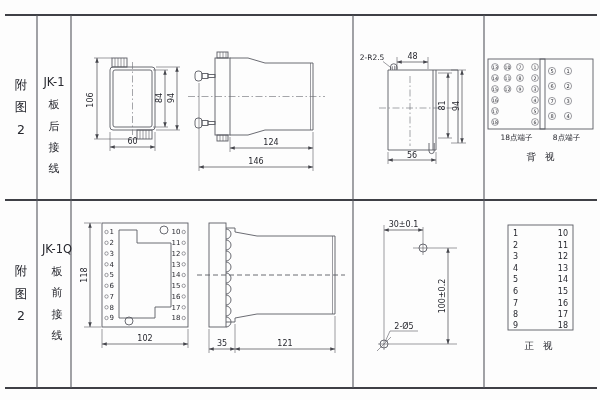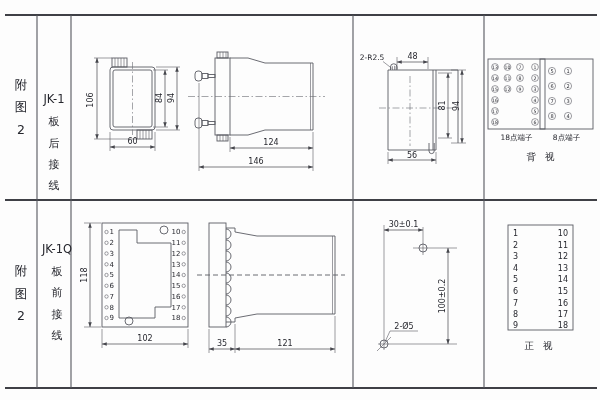--- a/index.html
+++ b/index.html
@@ -49,21 +49,21 @@
     <line class="g1" x1="71" y1="15" x2="71" y2="388"></line>
     <line class="g1" x1="353" y1="15" x2="353" y2="388"></line>
     <line class="g1" x1="484" y1="15" x2="484" y2="388"></line>
   </svg>
 
   <div class="cellv" style="left:5px;top:15px;width:32px;height:185px">
     <div class="pre">附
 图
 2</div>
   </div>
-  <div class="cellv" style="left:37px;top:32px;width:34px;height:225px">
+  <div class="cellv" style="left:37px;top:15px;width:34px;height:225px">
     <div class="model">JK-1</div>
     <div class="wiring">板
 后
 接
 线</div>
   </div>
 
   <svg class="draw" style="left:80px;top:40px" width="105" height="135" viewBox="0 0 105 135">
     <rect class="ln" x="30" y="27" width="45" height="63" rx="3"></rect>
     <rect class="ln" x="33" y="30" width="39" height="57" rx="2"></rect>

